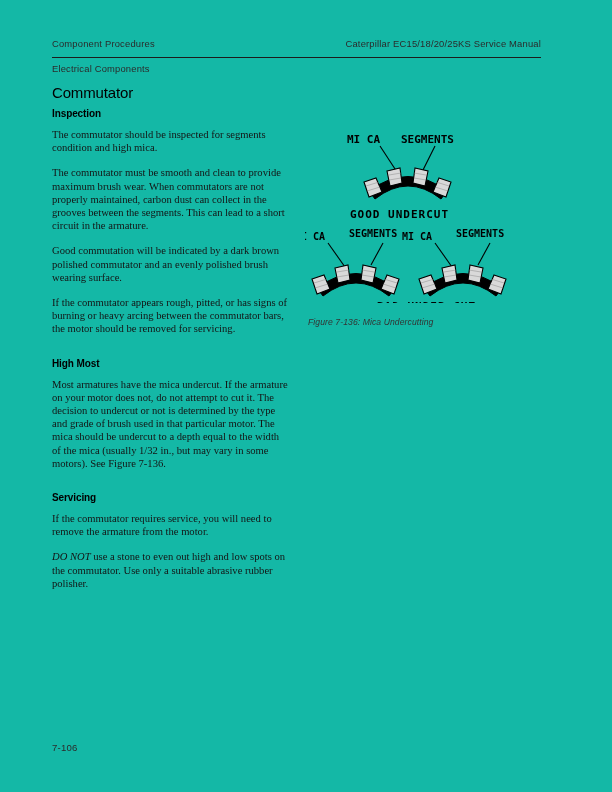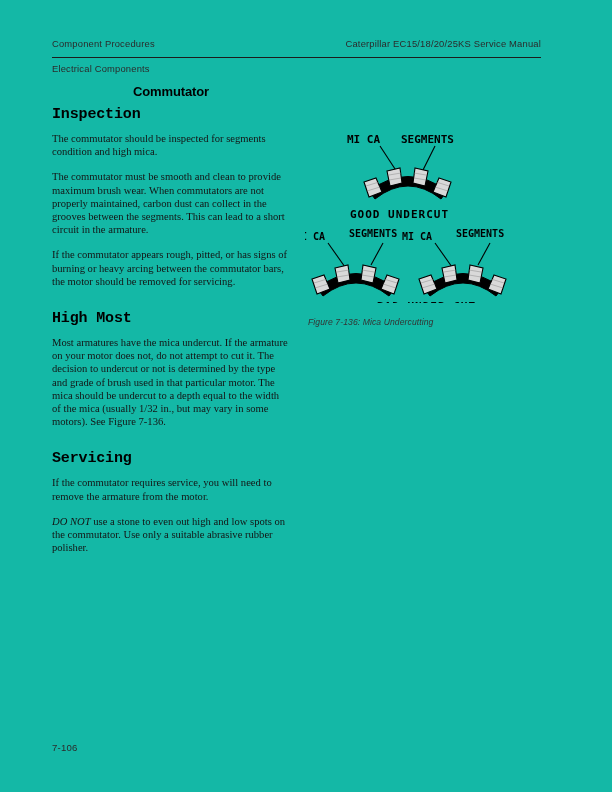--- a/index.html
+++ b/index.html
@@ -62,31 +62,30 @@
   
   .col {
     position: absolute;
     left: 52px;
     top: 84px;
     width: 238px;
   }
 
   h1.title {
     font-family: "Liberation Sans", sans-serif;
-    font-weight: bold;
-    font-size: 13px;
+    font-weight: normal;
+    font-size: 15px;
     letter-spacing: -0.01em;
     margin: 0 0 7px 0;
     color: #000;
-    text-align: center;
   }
   h2.section {
-    font-family: Liberation Mono, monospace;
+    font-family: Liberation Sans, sans-serif;
     font-weight: bold;
-    font-size: 15px;
+    font-size: 10px;
     letter-spacing: -0.01em;
     margin: 0 0 9px 0;
     color: #000;
   }
   h2.section.spaced {
     margin-top: 22px;
   }
   p.body {
     font-family: "Liberation Serif", serif;
     font-size: 10.6px;
@@ -139,20 +138,21 @@
   <div class="rule"></div>
   <div class="subhead">Electrical Components</div>
 
   <div class="col">
 
     <h1 class="title">Commutator</h1>
 
     <h2 class="section">Inspection</h2>
     <p class="body">The commutator should be inspected for segments condition and high mica.</p>
     <p class="body">The commutator must be smooth and clean to provide maximum brush wear. When commutators are not properly maintained, carbon dust can collect in the grooves between the segments. This can lead to a short circuit in the armature.</p>
+    <p class="body">Good commutation will be indicated by a dark brown polished commutator and an evenly polished brush wearing surface.</p>
     <p class="body">If the commutator appears rough, pitted, or has signs of burning or heavy arcing between the commutator bars, the motor should be removed for servicing.</p>
 
     <h2 class="section spaced">High Most</h2>
     <p class="body">Most armatures have the mica undercut. If the armature on your motor does not, do not attempt to cut it. The decision to undercut or not is determined by the type and grade of brush used in that particular motor. The mica should be undercut to a depth equal to the width of the mica (usually 1/32 in., but may vary in some motors). See Figure 7-136.</p>
 
     <h2 class="section spaced">Servicing</h2>
     <p class="body">If the commutator requires service, you will need to remove the armature from the motor.</p>
     <p class="body"><span class="ital">DO NOT</span><span> use a stone to even out high and low spots on the commutator. Use only a suitable abrasive rubber polisher.</span></p>
   </div>
 

